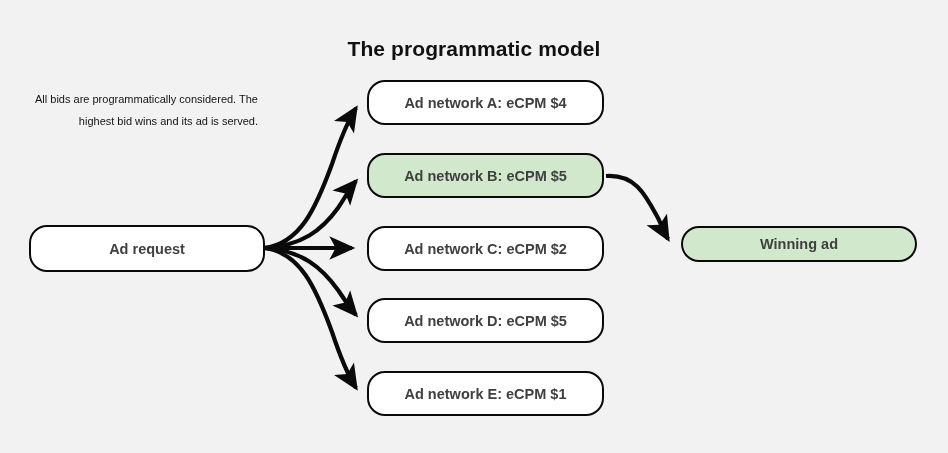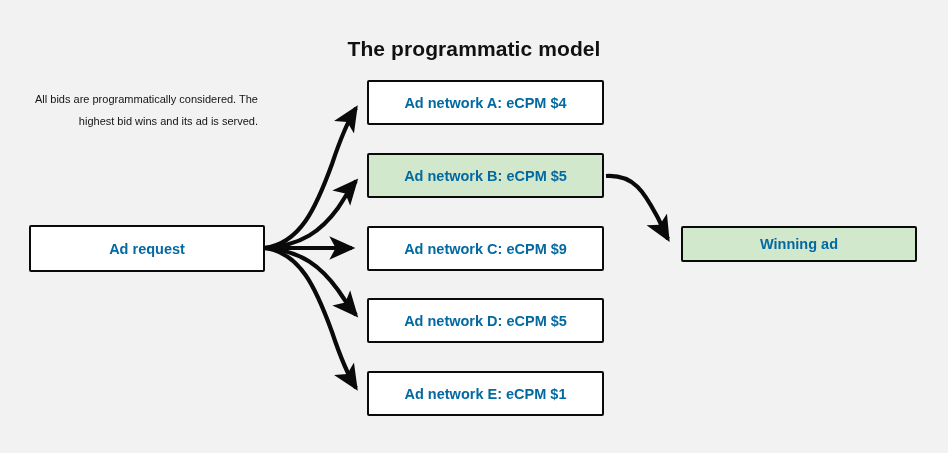--- a/index.html
+++ b/index.html
@@ -45,28 +45,28 @@
     position: absolute;
     left: 0;
     top: 0;
     width: 948px;
     height: 453px;
   }
   .node {
     position: absolute;
     box-sizing: border-box;
     border: 2px solid #0a0a0a;
-    border-radius: 2px;
+    border-radius: 18px;
     background: #ffffff;
     display: flex;
     align-items: center;
     justify-content: center;
     font-size: 14.5px;
     font-weight: bold;
-    color: #0369a1;
+    color: #404040;
     white-space: nowrap;
   }
   .node.green {
     background: #d2e8cc;
   }
   #node-request {
     left: 29px;
     top: 225px;
     width: 236px;
     height: 47px;
@@ -115,21 +115,21 @@
 
   <div class="node" id="node-net-0">
     <span>Ad network A: eCPM $4</span>
   </div>
 
   <div class="node green" id="node-net-1">
     <span>Ad network B: eCPM $5</span>
   </div>
 
   <div class="node" id="node-net-2">
-    <span>Ad network C: eCPM $9</span>
+    <span>Ad network C: eCPM $2</span>
   </div>
 
   <div class="node" id="node-net-3">
     <span>Ad network D: eCPM $5</span>
   </div>
 
   <div class="node" id="node-net-4">
     <span>Ad network E: eCPM $1</span>
   </div>
 

